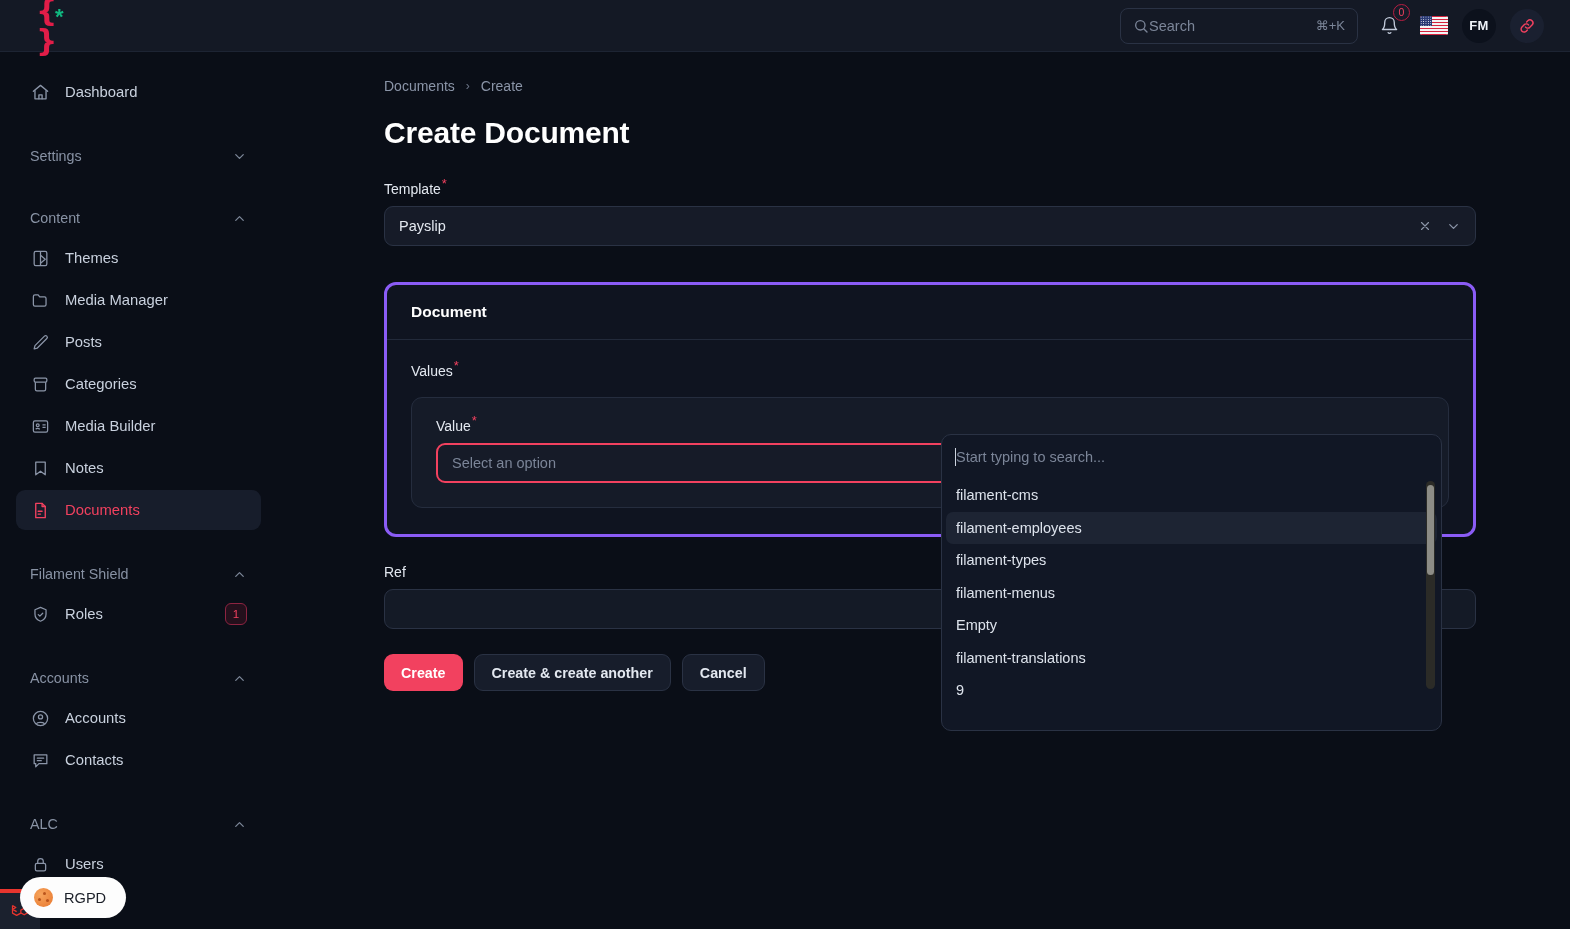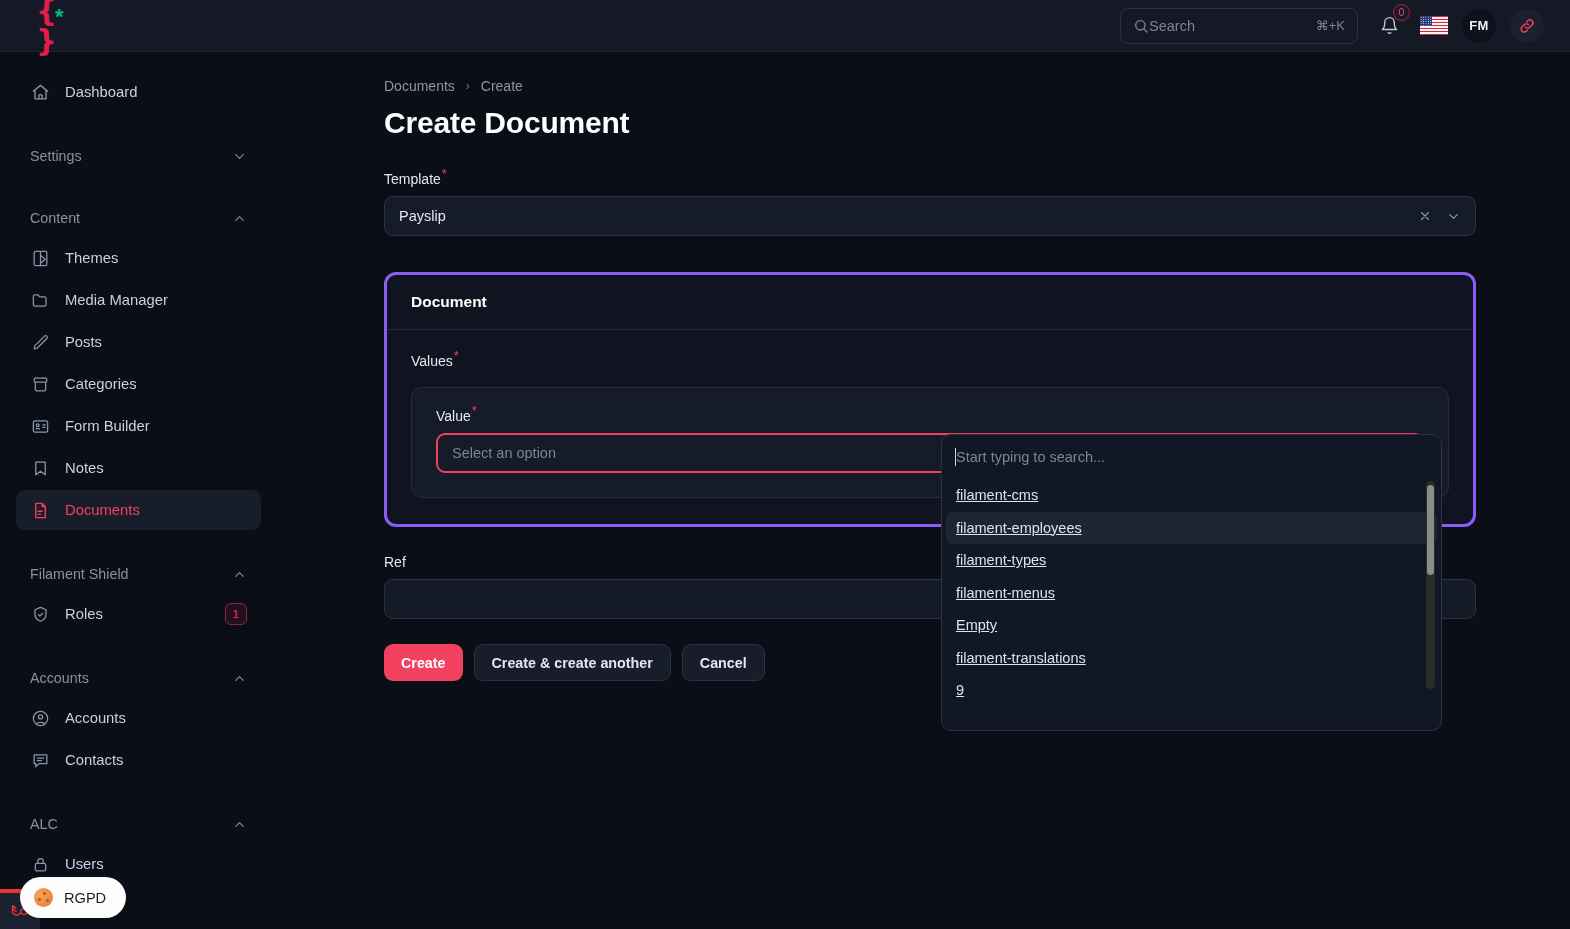--- a/index.html
+++ b/index.html
@@ -119,21 +119,21 @@
     z-index: 25;
   }
   .laravel-corner::before {
     content:''; position:absolute; top:-4px; left:0; width: 40px; height: 4px; background:#e8352e;
   }
 
   
   .main { position: absolute; top: 52px; left: 277px; width: 1293px; height: 877px; padding: 26px 94px 0 107px; }
   .breadcrumb { display: flex; align-items: center; gap: 11px; font-size: 14px; color: #8b95a8; }
   .breadcrumb .sep { color: #6b7487; font-size: 12px; }
-  .page-title { margin-top: 12px; font-size: 30px; font-weight: 700; color: #fff; letter-spacing: -.2px; }
+  .page-title { margin-top: 22px; font-size: 30px; font-weight: 700; color: #fff; letter-spacing: -.2px; }
 
   .field-label { font-size: 14px; color: #e3e8f0; margin-bottom: 9px; display: inline-block; }
   .req { color: #f2415f; font-size: 13px; vertical-align: super; line-height: 0; margin-left: 1px; }
 
   .input {
     height: 40px; border: 1px solid #2a3244; border-radius: 9px;
     background: #161b28; display: flex; align-items: center; padding: 0 14px;
     font-size: 14.5px; color: #e3e8f0;
   }
   .input.placeholder { color: #7b8598; }
@@ -180,21 +180,21 @@
     height: 44px; display: flex; align-items: center; padding: 0 14px;
     font-size: 14.5px; color: #7b8598; position: relative;
   }
   .dd-search .caret {
     position: absolute; left: 13px; top: 13px; width: 1px; height: 18px; background: #cdd4e0;
   }
   .dd-list { position: relative; }
   .dd-item {
     height: 32.5px; display: flex; align-items: center;
     margin: 0 4px; padding: 0 10px; border-radius: 7px;
-    font-size: 14.5px; color: #dde3ec; cursor: pointer; text-decoration: underline;
+    font-size: 14.5px; color: #dde3ec; cursor: pointer;
   }
   .dd-item.hl { background: #1d2433; }
   .dd-scroll-track {
     position: absolute; right: 6px; top: 46px; width: 9px; height: 208px;
     background: #2b2b27; border-radius: 5px;
   }
   .dd-scroll-thumb {
     position: absolute; top: 4px; left: 1px; width: 7px; height: 90px;
     background: #8c8c86; border-radius: 4px;
   }
@@ -315,21 +315,21 @@
   </div>
   <div class="nav-item">
     <span class="ico">
       <svg width="19" height="19" viewBox="0 0 24 24" fill="none" stroke="currentColor" stroke-width="1.6" stroke-linejoin="round">
           <rect x="3" y="5" width="18" height="14" rx="2"></rect>
           <circle cx="8.5" cy="10.5" r="1.8"></circle>
           <path d="M6 15.5c.7-1.4 4-1.4 5 0"></path>
           <path d="M14.5 10h4M14.5 13h4"></path>
         </svg>
     </span>
-    <span>Form Builder</span>
+    <span>Media Builder</span>
   </div>
   <div class="nav-item">
     <span class="ico">
       <svg width="19" height="19" viewBox="0 0 24 24" fill="none" stroke="currentColor" stroke-width="1.6" stroke-linejoin="round">
           <path d="M6 4h12v16l-6-4.5L6 20z"></path>
         </svg>
     </span>
     <span>Notes</span>
   </div>
   <div class="nav-item active">

